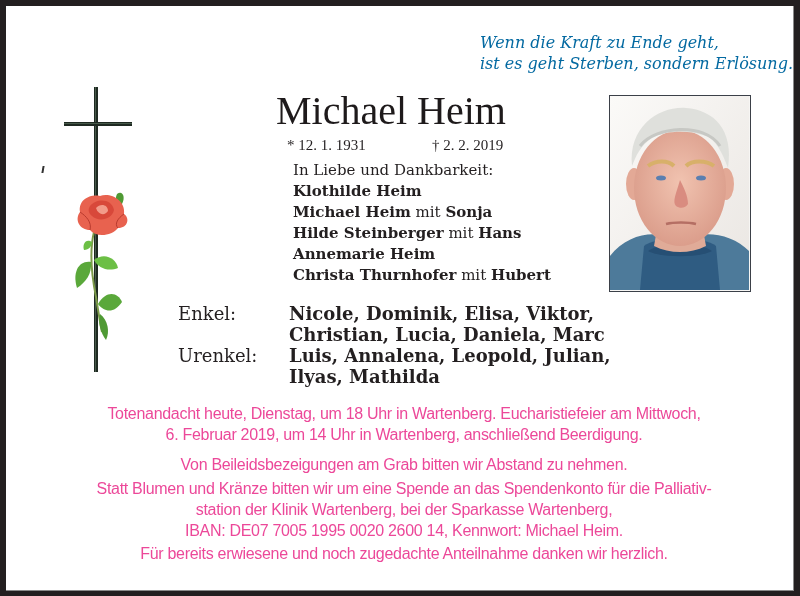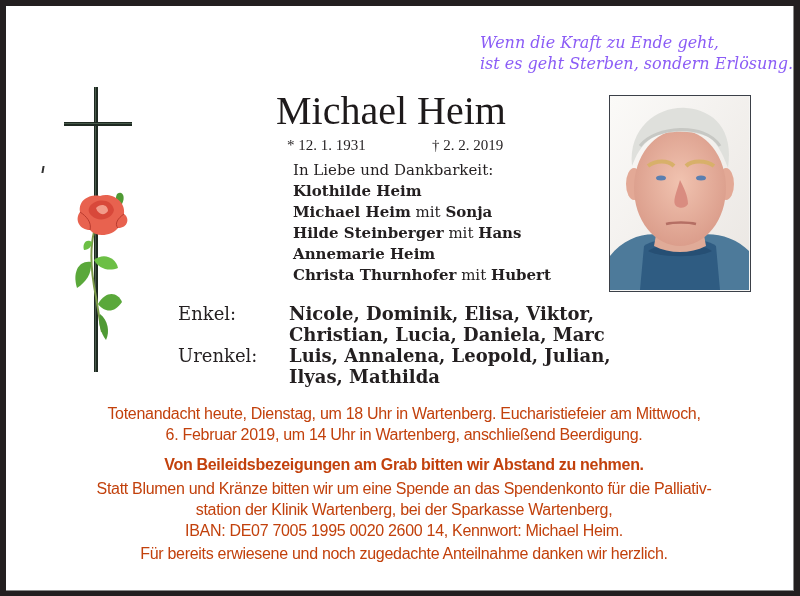--- a/index.html
+++ b/index.html
@@ -18,21 +18,21 @@
       background: #ffffff;
       border-right: 1px solid #8a8a8a;
       border-bottom: 1px solid #8a8a8a;
     }
     .motto {
       position: absolute;
       left: 474px; top: 26px;
       font-style: italic;
       font-size: 16px;
       line-height: 21px;
-      color: #8b5cf6;
+      color: #0369a1;
       white-space: nowrap;
     }
     .name {
       position: absolute;
       left: 270px; top: 82px;
       font-family: "Liberation Serif", "DejaVu Serif", serif;
       font-size: 40px;
       line-height: 46px;
       color: #1e1a1b;
       white-space: nowrap;
@@ -65,24 +65,24 @@
     .rel-label { width: 111px; font-weight: normal; }
     .rel-names { font-weight: bold; white-space: nowrap; }
     .notice {
       position: absolute;
       left: 28px; width: 740px;
       text-align: center;
       font-family: "Liberation Sans", "DejaVu Sans", sans-serif;
       font-size: 16px;
       line-height: 21px;
       letter-spacing: -0.3px;
-      color: #c2410c;
+      color: #ec4899;
     }
     .n1 { top: 397px; }
-    .n2 { top: 448px; font-weight: bold; }
+    .n2 { top: 448px; }
     .n3 { top: 472px; }
     .n4 { top: 537px; }
     .photo {
       position: absolute;
       left: 603px; top: 89px;
       width: 142px; height: 197px;
       border: 1.5px solid #3b4048;
       box-sizing: border-box;
       overflow: hidden;
       background: #f7f6f4;

